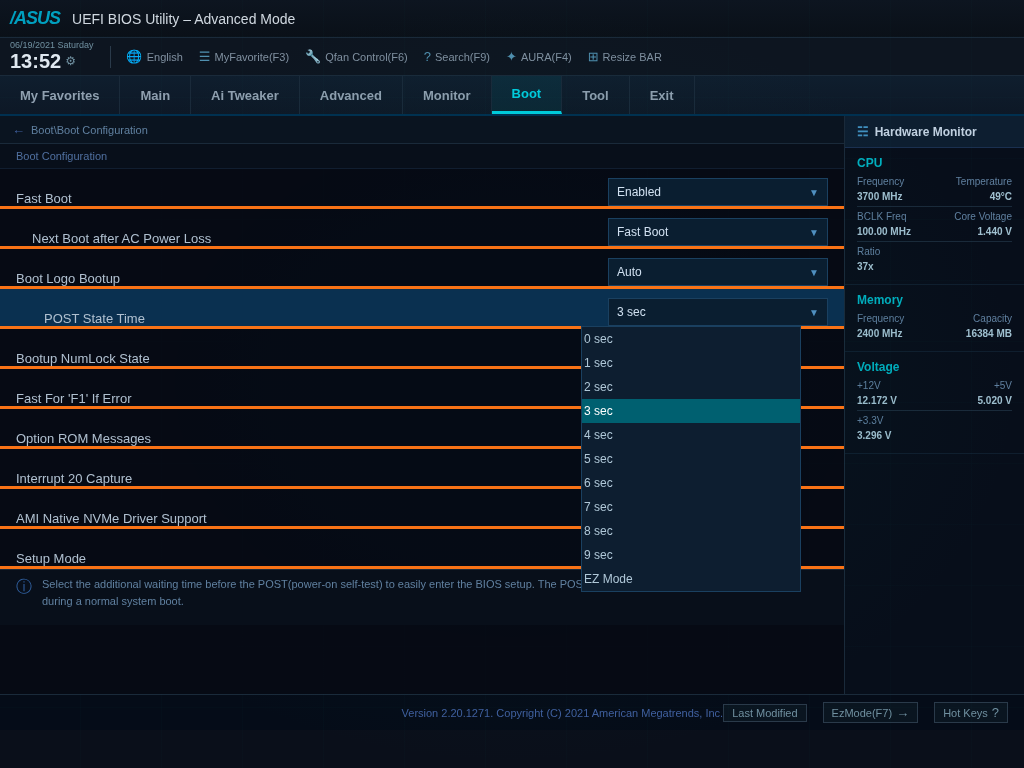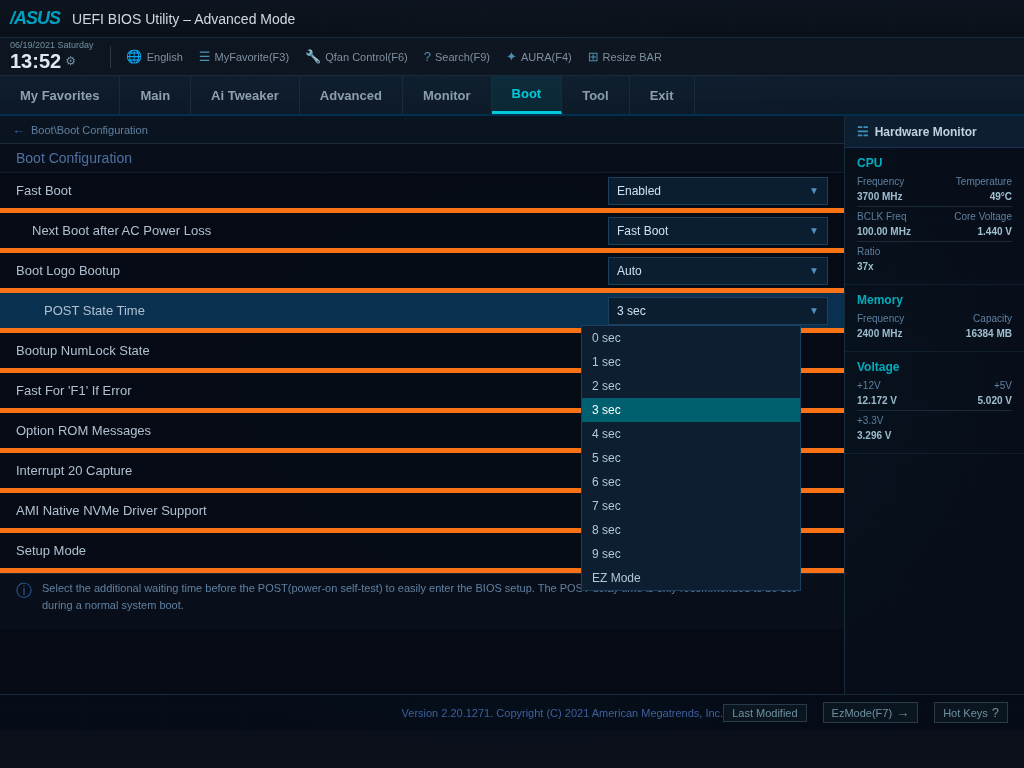--- a/index.html
+++ b/index.html
@@ -157,33 +157,33 @@
     }
     .breadcrumb-arrow {
       color: #4060a0;
       font-size: 13px;
       cursor: pointer;
     }
 
     
     .section-header {
       padding: 6px 16px;
-      font-size: 14px;
+      font-size: 11px;
       color: #5070a0;
       background: #080f1a;
       border-bottom: 1px solid #111e30;
     }
 
     
     .config-row {
       display: flex;
-      align-items: center;
+      align-items: flex-end;
       padding: 0 16px;
       height: 40px;
-      border-bottom: 5px solid #f97316;
+      border-bottom: 3px solid #f97316;
       transition: background 0.1s;
     }
     .config-row.selected {
       background: #0a3050;
     }
     .config-label {
       flex: 1;
       font-size: 13px;
       color: #b0c0d0;
     }
@@ -217,21 +217,21 @@
     .dropdown-open {
       position: absolute;
       top: 28px;
       left: 0;
       width: 220px;
       background: #0d1e30;
       border: 1px solid #1a4060;
       z-index: 100;
     }
     .dropdown-option {
-      padding: 5px 10px;
+      padding: 5px 2px;
       font-size: 12px;
       color: #b0c8d8;
       cursor: pointer;
     }
     .dropdown-option.selected-opt {
       background: #006070;
       color: #fff;
     }
 
     

